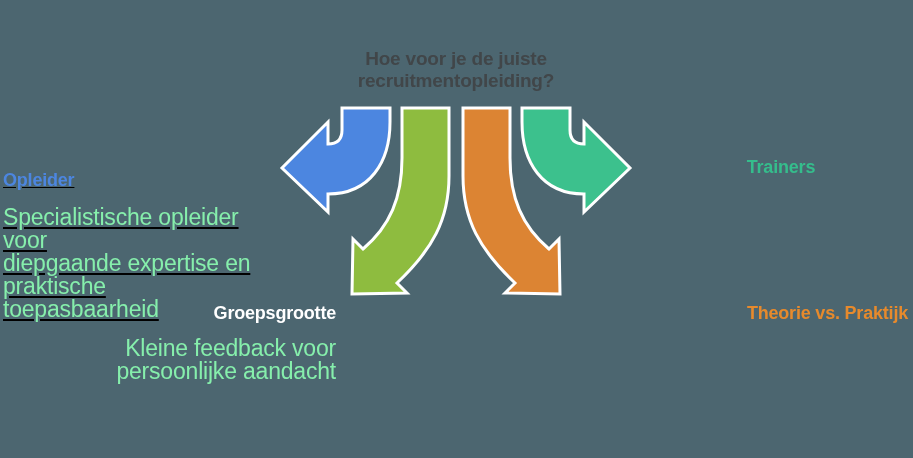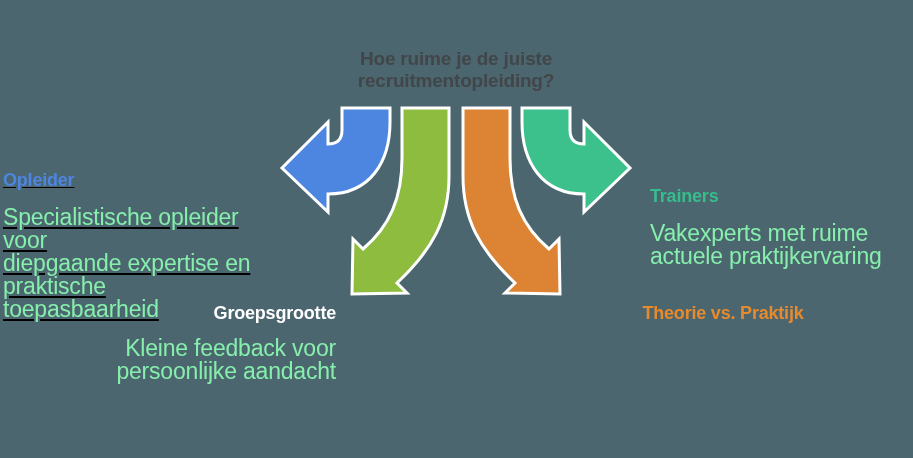--- a/index.html
+++ b/index.html
@@ -34,55 +34,53 @@
   .quad .desc {
     margin-top: 15px;
     font-size: 23px;
     line-height: 23px;
     font-weight: 400;
     color: #86efac;
     white-space: pre-line;
     letter-spacing: -0.2px;
   }
   .q-tl { left: 3px;  top: 170px; width: 260px; text-align: left; text-decoration: underline; }
-  .q-tr { left: 650px; top: 157px; width: 262px; text-align: left; margin-top: 29px; }
+  .q-tr { left: 650px; top: 157px; width: 262px; text-align: center; }
   .q-bl { left: 35px; top: 303px; width: 301px; text-align: right; }
-  .q-br { left: 558px; top: 303px; width: 330px; text-align: center; }
+  .q-br { left: 578px; top: 303px; width: 330px; text-align: right; }
   .q-bl .desc, .q-br .desc { margin-top: 13px; }
   .label-blue   { color: #4c86e0; }
   .label-teal   { color: #35bd8c; }
   .label-lime   { color: #ffffff; }
   .label-orange { color: #e78a2c; }
 </style>
 </head>
 <body>
 
 <div class="canvas">
 
-  <h1 class="title">Hoe ruime je de juiste
+  <h1 class="title">Hoe voor je de juiste
 recruitmentopleiding?</h1>
 
   <svg class="arrows" width="372" height="212" viewBox="0 0 372 212">
     <path d="M 132,10 L 179,10 L 179,78 C 179,122 162,152 127,185 L 137,195 L 82,196 L 83,141 L 93,151 C 120,128 132,100 132,60 Z" stroke="#ffffff" stroke-width="3" stroke-linejoin="miter" stroke-miterlimit="6" fill="#8ebc3f"></path>
     <path d="M 240,10 L 193,10 L 193,78 C 193,122 210,152 245,185 L 235,195 L 290,196 L 289,141 L 279,151 C 252,128 240,100 240,60 Z" stroke="#ffffff" stroke-width="3" stroke-linejoin="miter" stroke-miterlimit="6" fill="#dc8433"></path>
     <path d="M 72,10 L 120,10 L 120,24 C 120,64 100,96 58,96 L 58,114 L 12,70 L 58,24 L 58,46 Q 72,46 72,32 Z" stroke="#ffffff" stroke-width="3" stroke-linejoin="miter" stroke-miterlimit="6" fill="#4c86e0"></path>
     <path d="M 300,10 L 252,10 L 252,24 C 252,64 272,96 314,96 L 314,114 L 360,70 L 314,24 L 314,46 Q 300,46 300,32 Z" stroke="#ffffff" stroke-width="3" stroke-linejoin="miter" stroke-miterlimit="6" fill="#3cc18d"></path>
   </svg>
 
   <div class="quad q-tl">
     <div class="label label-blue">Opleider</div>
     <div class="desc">Specialistische opleider voor
 diepgaande expertise en
 praktische toepasbaarheid</div>
   </div>
 
   <div class="quad q-tr">
     <div class="label label-teal">Trainers</div>
-    <div class="desc">Vakexperts met ruime
-actuele praktijkervaring</div>
   </div>
 
   <div class="quad q-bl">
     <div class="label label-lime">Groepsgrootte</div>
     <div class="desc">Kleine feedback voor
 persoonlijke aandacht</div>
   </div>
 
   <div class="quad q-br">
     <div class="label label-orange">Theorie vs. Praktijk</div>

